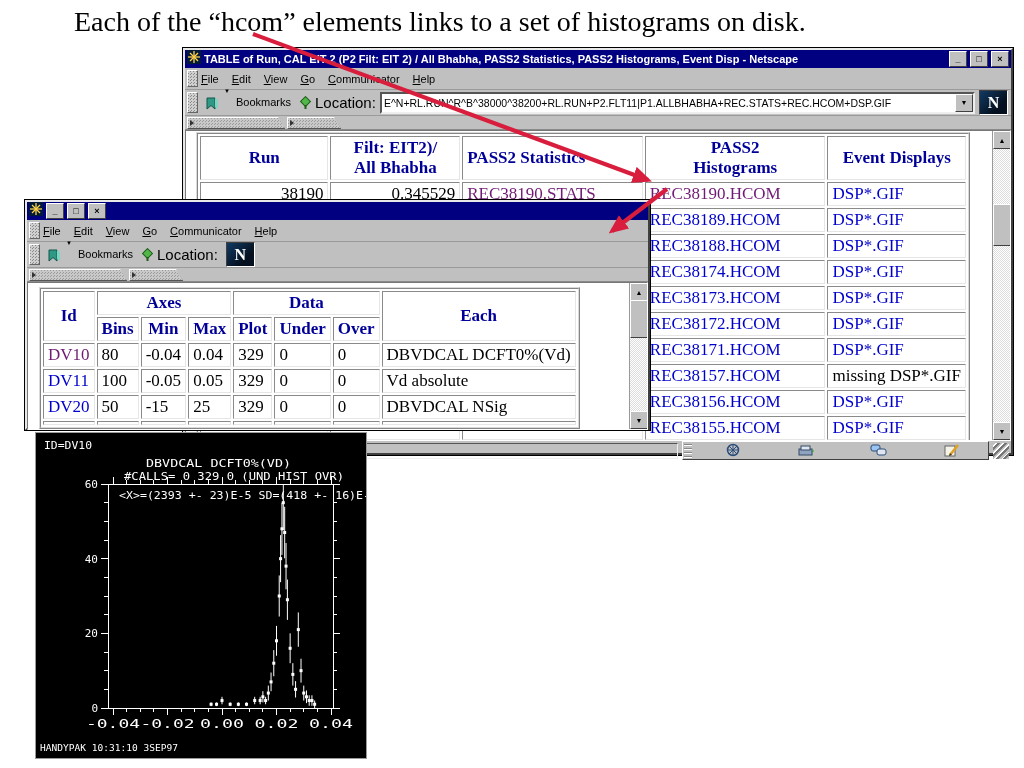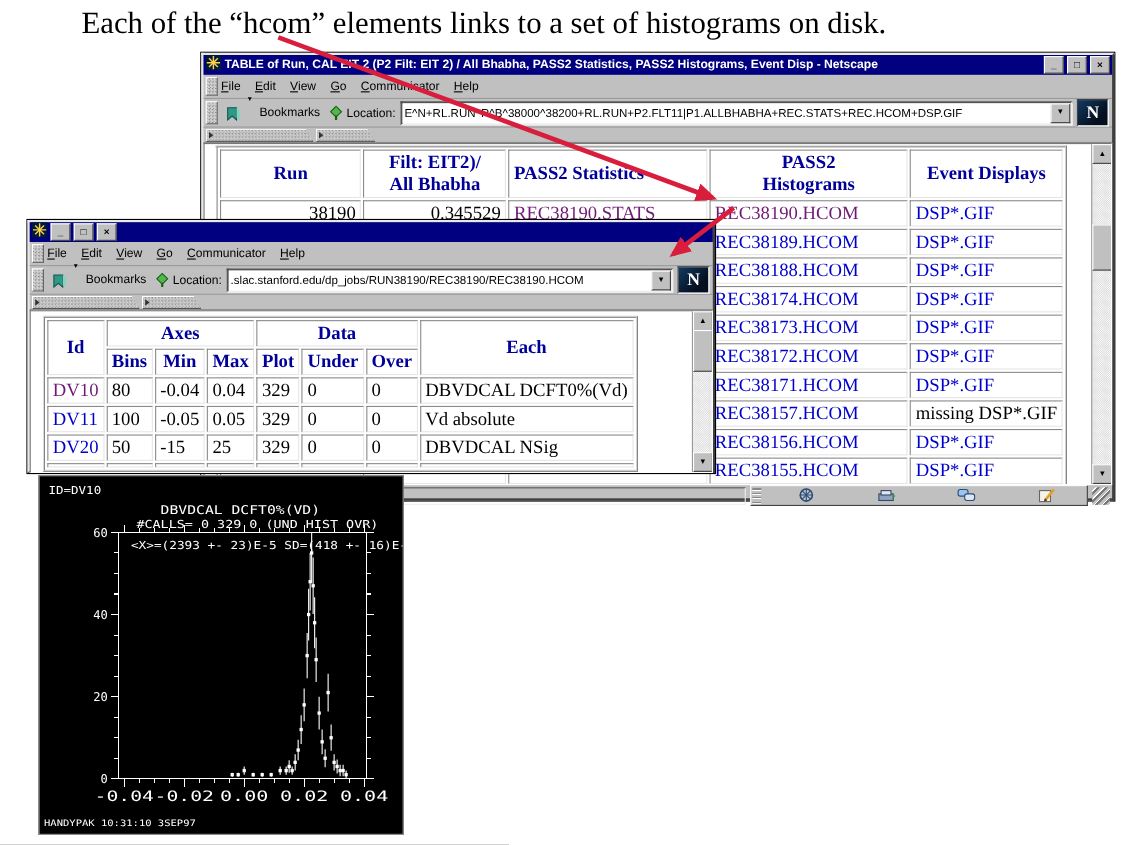--- a/index.html
+++ b/index.html
@@ -17,21 +17,21 @@
           font-size:9px;font-weight:bold;color:#000;display:flex;align-items:center;justify-content:center;line-height:8px;}
   .menubar{height:21px;display:flex;align-items:center;border-bottom:1px solid #9a9a9a;padding-right:4px;}
   .mi{font-size:11px;color:#000;margin-right:13px;white-space:nowrap;}
   .toolbar{height:25px;display:flex;align-items:center;border-bottom:1px solid #9a9a9a;padding-right:3px;}
   .drag{width:9px;align-self:stretch;margin:2px 3px 2px 2px;border:1px solid;border-color:#fff #666 #666 #fff;
         background:#cfcfcf;background-image:linear-gradient(45deg,#8a8a8a 25%,transparent 25%,transparent 75%,#8a8a8a 75%);
         background-size:3px 3px;}
   .bkm{display:flex;align-items:flex-start;gap:6px;padding:1px 4px;margin-right:4px;}
   .bkm-label{font-size:11px;}
   .caret{font-size:6px;color:#000;margin-left:-2px;margin-top:-8px;}
-  .loc-label{font-size:11px;margin:0 4px 0 3px;white-space:nowrap;}
+  .loc-label{font-size:15px;margin:0 4px 0 3px;white-space:nowrap;}
   .loc-box{flex:1;display:flex;align-items:stretch;height:18px;background:#fff;
            border:2px solid;border-color:#555 #eee #eee #555;}
   .loc-input{flex:1;border:none;outline:none;background:#fff;padding:0 2px;min-width:0;
              font-family:"Liberation Sans",sans-serif;font-size:10.5px;color:#000;}
   .drop-btn{width:16px;background:#c0c0c0;border:1px solid;border-color:#fff #404040 #404040 #fff;
             display:flex;align-items:center;justify-content:center;font-size:7px;color:#000;}
   .nlogo{width:27px;height:23px;margin-left:4px;background:linear-gradient(135deg,#123a63 0%,#04101f 70%);
          border:1px solid;border-color:#404040 #fff #fff #404040;color:#fff;
          font-family:"Liberation Serif",serif;font-size:16px;font-weight:bold;
          display:flex;align-items:center;justify-content:center;}
@@ -320,24 +320,20 @@
             <path d="M10 2 l3 2 v9 l-3 -2 z" fill="#7fd4c2"></path>
           </svg>
         <span class="caret">▼</span>
         <span class="bkm-label">Bookmarks</span>
       </span>
       <svg width="13" height="14">
           <rect x="3" y="2" width="7" height="7" transform="rotate(45 6.5 5.5)" fill="#51b749" stroke="#1c5e18"></rect>
           <line x1="6.5" y1="9" x2="6.5" y2="13" stroke="#1c5e18" stroke-width="2"></line>
         </svg>
       <span class="loc-label">Location:</span>
-      <span class="loc-box">
-        <input class="loc-input" value=".slac.stanford.edu/dp_jobs/RUN38190/REC38190/REC38190.HCOM" style="">
-        <span class="drop-btn">▼</span>
-      </span>
       <span class="nlogo">N</span>
     </div>
     <div class="tabstrip">
       <span class="ctab" style="width:96px;"></span>
       <span class="ctab" style="width:52px;"></span>
     </div>
     <div class="content" style="height:146px;">
       <table class="ns" id="front-table" style="margin:4px 0 0 11px;width:476px;">
         <colgroup>
             <col style="width:60px">

